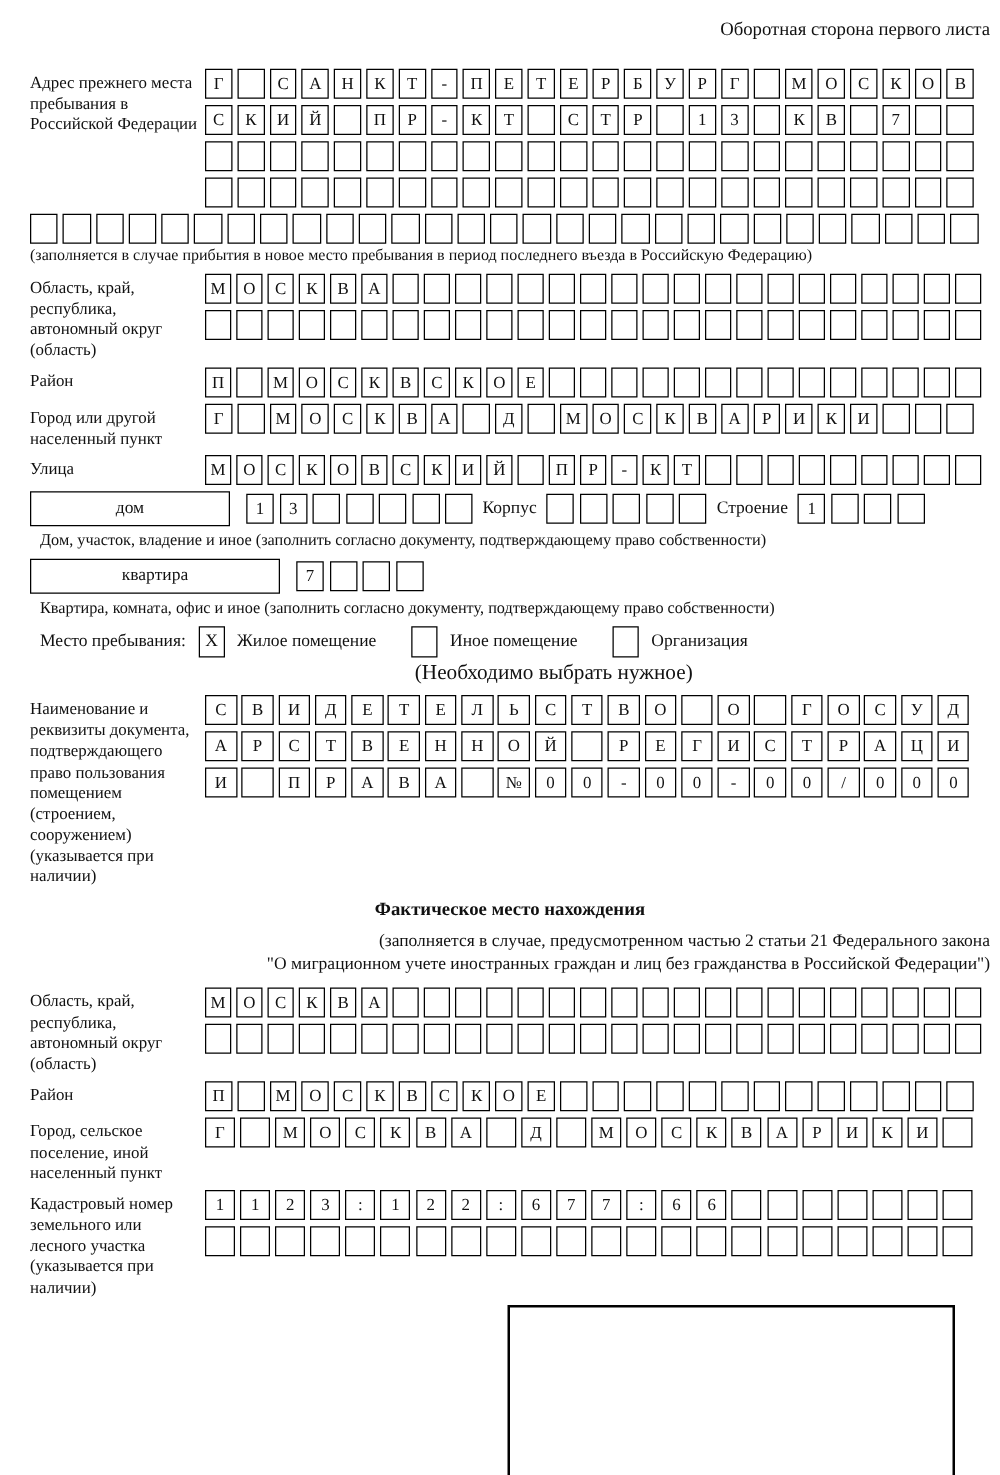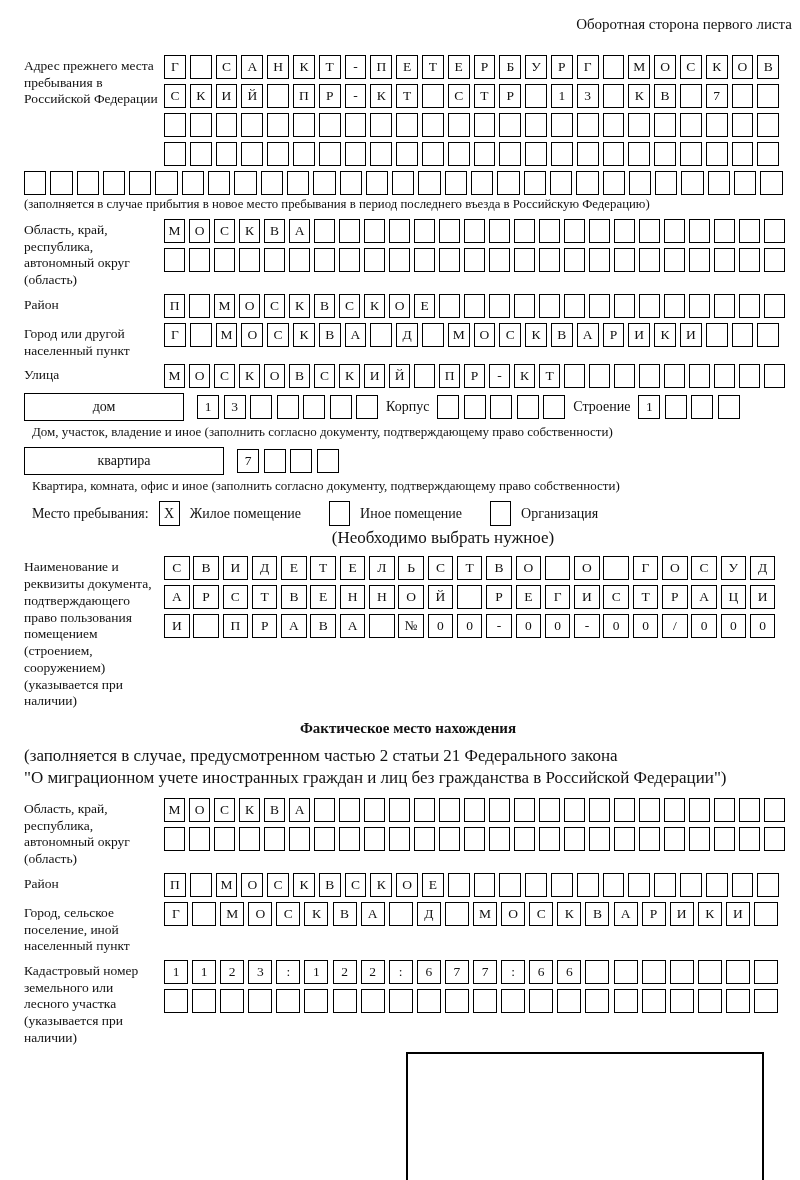--- a/index.html
+++ b/index.html
@@ -38,21 +38,21 @@
   .house-box{width:160px;margin-right:13px}
   .apt-box{width:200px;margin-right:13px}
   .inline-label{font-size:14px;margin:0 8px;flex:none}
 
   .stay-row{display:flex;align-items:center;font-size:14px;margin:4px 0 2px 8px}
   .checkbox{width:21px;height:25px;border:1.7px solid #000;display:inline-flex;align-items:center;
             justify-content:center;font-size:14px;flex:none;margin:0 10px 0 10px}
   .opt-label{margin-right:18px}
   .stay-note{font-size:17px;text-align:center;padding-left:70px;margin-bottom:8px}
 
-  .fact-note{font-size:17px;text-align:left;line-height:1.32;margin-bottom:8px}
+  .fact-note{font-size:14px;text-align:right;line-height:1.32;margin-bottom:8px}
 
   .confirm-wrap{width:382px;margin-left:auto;margin-right:16px;margin-top:2px}
   .confirm-box{width:358px;height:178px;border:2px solid #000;margin:0 auto}
 </style>
 </head>
 <body>
 
 <div class="page">
 
   <div class="header-note">Оборотная сторона первого листа</div>

